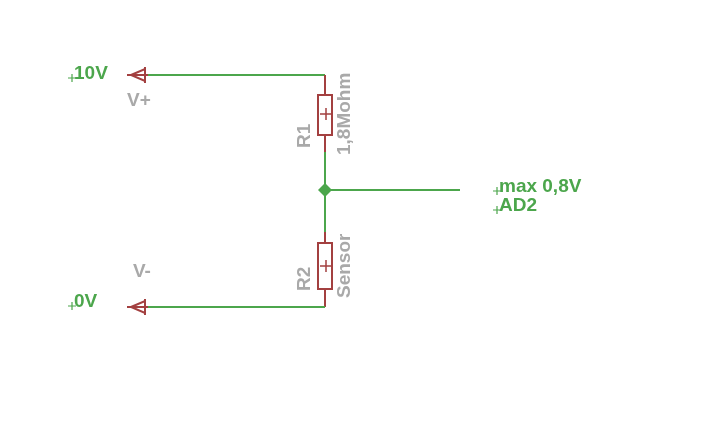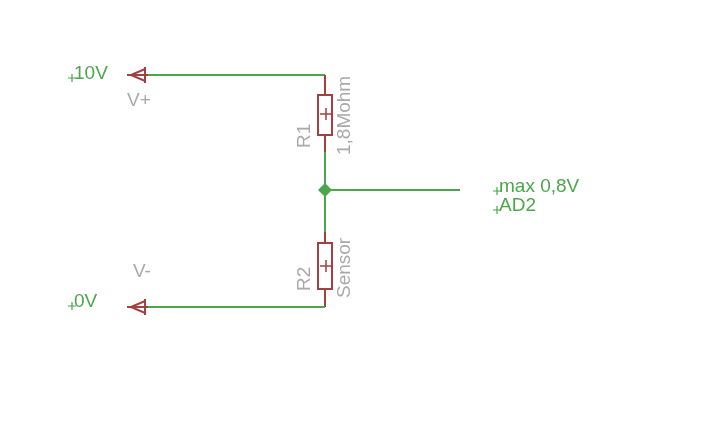--- a/index.html
+++ b/index.html
@@ -15,20 +15,21 @@
     width: 727px;
     height: 447px;
     overflow: hidden;
     font-family: "Liberation Sans", sans-serif;
   }
   .canvas {
     position: relative;
     width: 614px;
     height: 447px;
     background: var(--background);
+    font-weight: bold;
   }
   svg text {
     font-family: "Liberation Sans", sans-serif;
     font-size: 19px;
   }
   .wire {
     stroke: var(--wire-green);
     stroke-width: 2;
     fill: none;
   }

